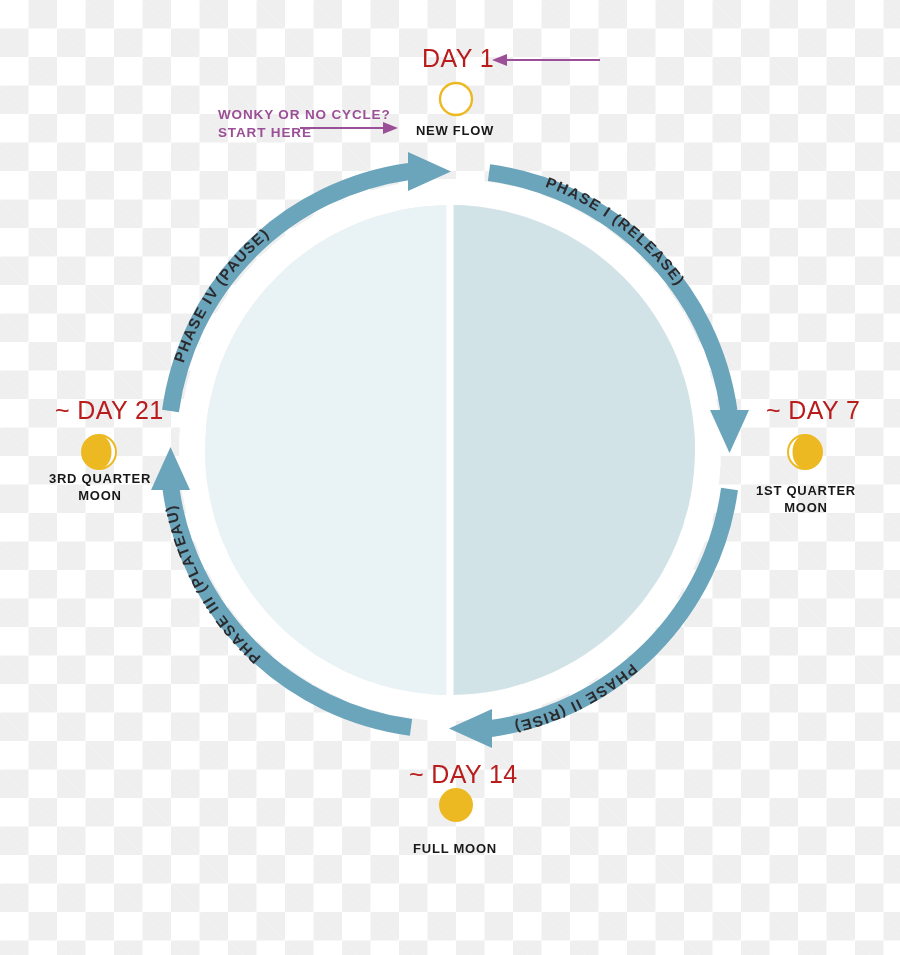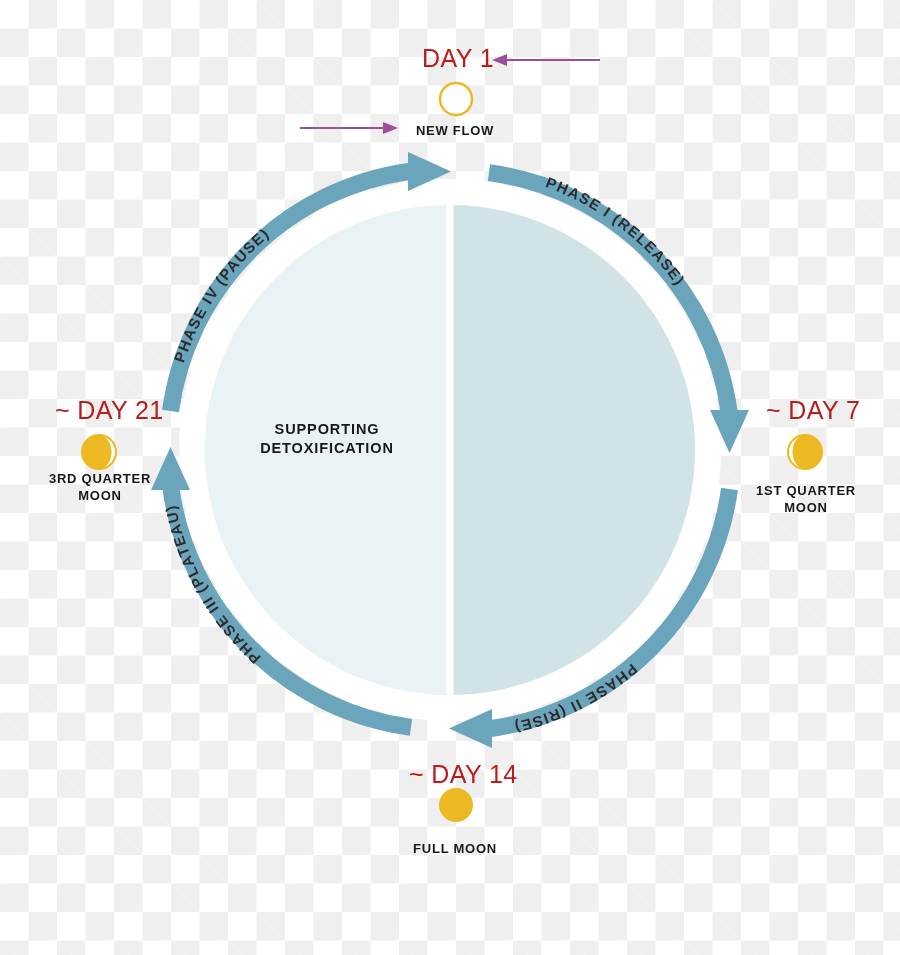--- a/index.html
+++ b/index.html
@@ -129,22 +129,20 @@
       <text>
         <textPath href="#arcPhase2" startOffset="55%">PHASE II (RISE)</textPath>
       </text>
 
       <text>
         <textPath href="#arcPhase3" startOffset="47%">PHASE III (PLATEAU)</textPath>
       </text>
     </g>
   </svg>
 
-  <div class="center-label" id="lbl-detox" style="white-space:pre-line;">SUPPORTING
-DETOXIFICATION</div>
 
   <div class="day-head" id="day1">DAY 1</div>
   <div class="moon" id="moon-new">
     <svg width="38" height="38" viewBox="0 0 38 38">
       <circle cx="19" cy="19" r="16" fill="#ffffff" stroke="#edb922" stroke-width="2.4"></circle>
     </svg>
   </div>
   <div class="moon-cap" id="cap-new">NEW FLOW</div>
 
   <div class="day-head" id="day7">~ DAY 7</div>
@@ -177,20 +175,22 @@
   </div>
   <div class="moon-cap" id="cap-full">FULL MOON</div>
 
   <div class="annot-arrow" id="arrow-regular">
     <svg width="110" height="16" viewBox="0 0 110 16">
       <line x1="110" y1="8" x2="14" y2="8" stroke="#9b4f96" stroke-width="2.2"></line>
       <polygon points="2,8 17,2 17,14" fill="#9b4f96"></polygon>
     </svg>
   </div>
 
+  <div class="annot" id="annot-wonky">WONKY OR NO CYCLE?
+START HERE</div>
   <div class="annot-arrow" id="arrow-wonky">
     <svg width="100" height="16" viewBox="0 0 100 16">
       <line x1="0" y1="8" x2="86" y2="8" stroke="#9b4f96" stroke-width="2.2"></line>
       <polygon points="98,8 83,2 83,14" fill="#9b4f96"></polygon>
     </svg>
   </div>
 
 </div>
 
 </body></html>

